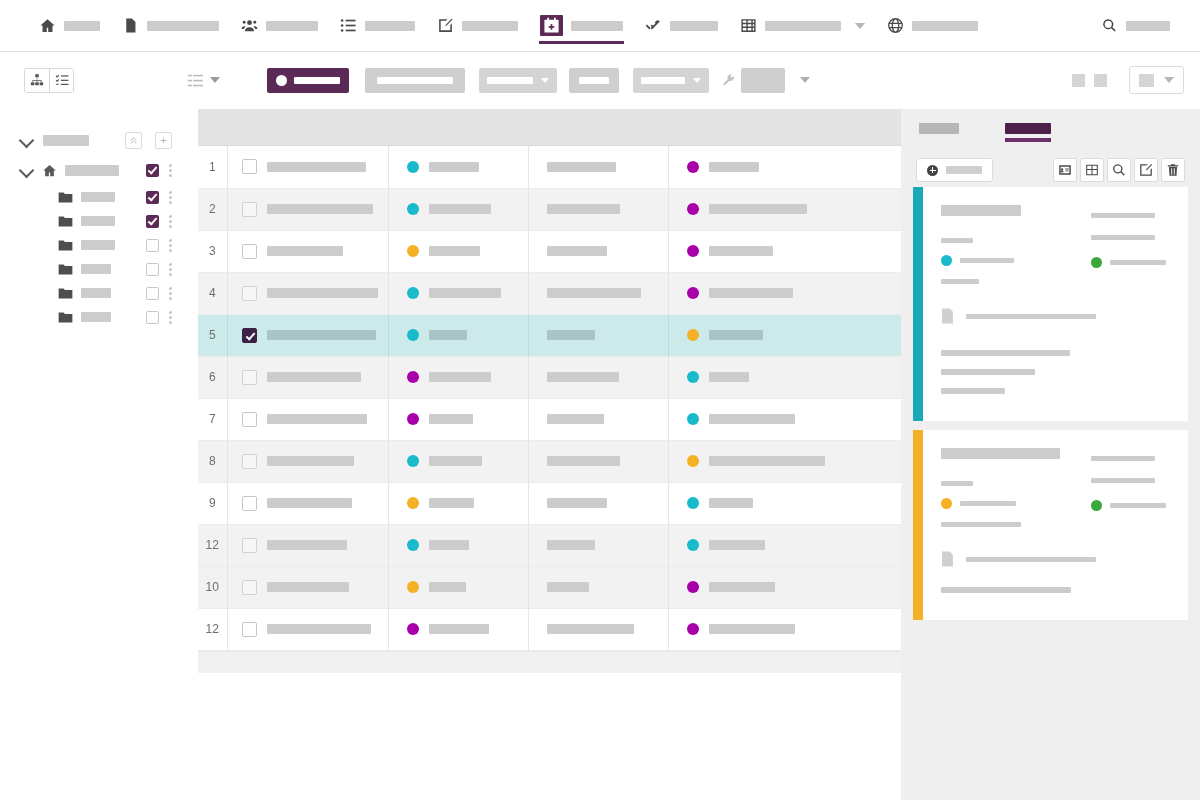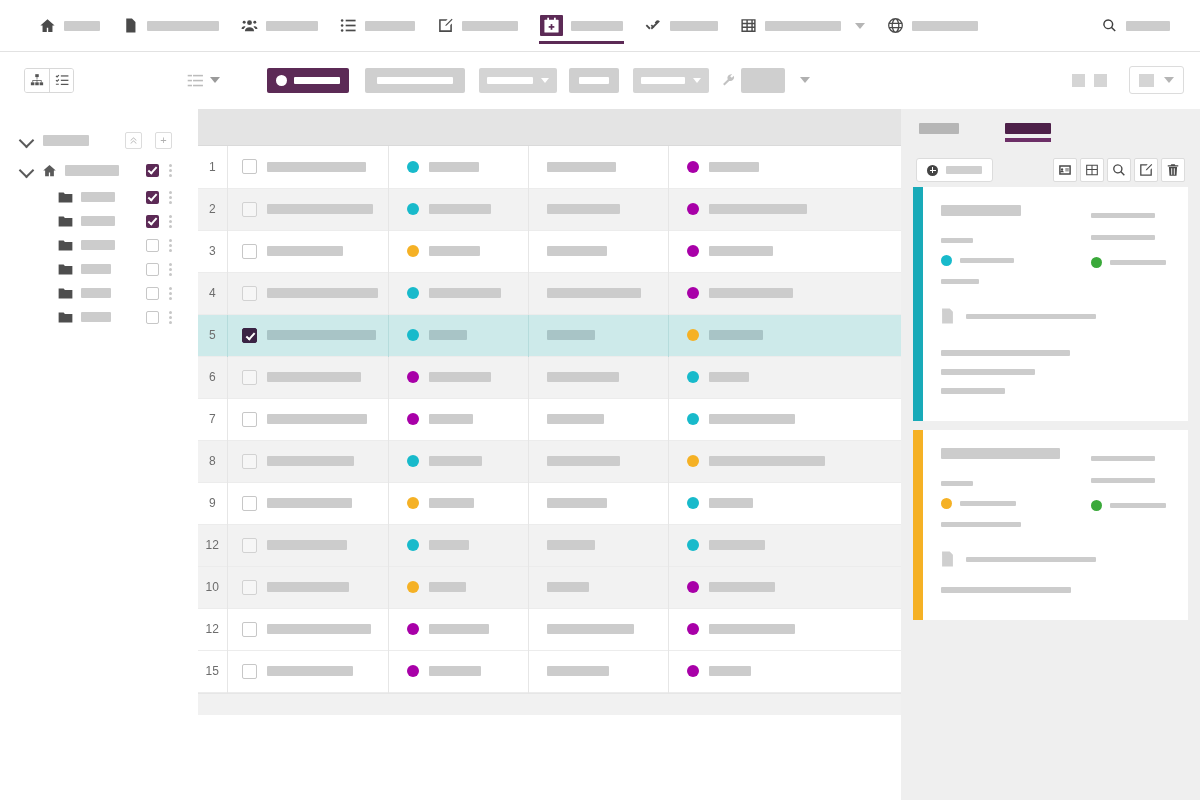--- a/index.html
+++ b/index.html
@@ -810,46 +810,20 @@
             </td>
             <td>
               <div class="cell pad2">
                 <span class="ph" style="width:87px"></span>
               </div>
             </td>
             <td class="col-d">
               <div class="cell pad2">
                 <span class="sdot" style="background:#a800a8"></span>
                 <span class="ph" style="width:86px"></span>
-              </div>
-            </td>
-          </tr>
-          <tr>
-            <td class="col-idx">15</td>
-            <td>
-              <div class="cell">
-                <span class="row-chk"></span>
-                <span class="ph" style="width:86px"></span>
-              </div>
-            </td>
-            <td>
-              <div class="cell pad2">
-                <span class="sdot" style="background:#a800a8"></span>
-                <span class="ph" style="width:52px"></span>
-              </div>
-            </td>
-            <td>
-              <div class="cell pad2">
-                <span class="ph" style="width:62px"></span>
-              </div>
-            </td>
-            <td class="col-d">
-              <div class="cell pad2">
-                <span class="sdot" style="background:#a800a8"></span>
-                <span class="ph" style="width:42px"></span>
               </div>
             </td>
           </tr>
         </tbody>
     </table>
     <div id="table-bottom"></div>
   </div>
 
   <div id="right-panel">
     <div id="panel-tabs">

